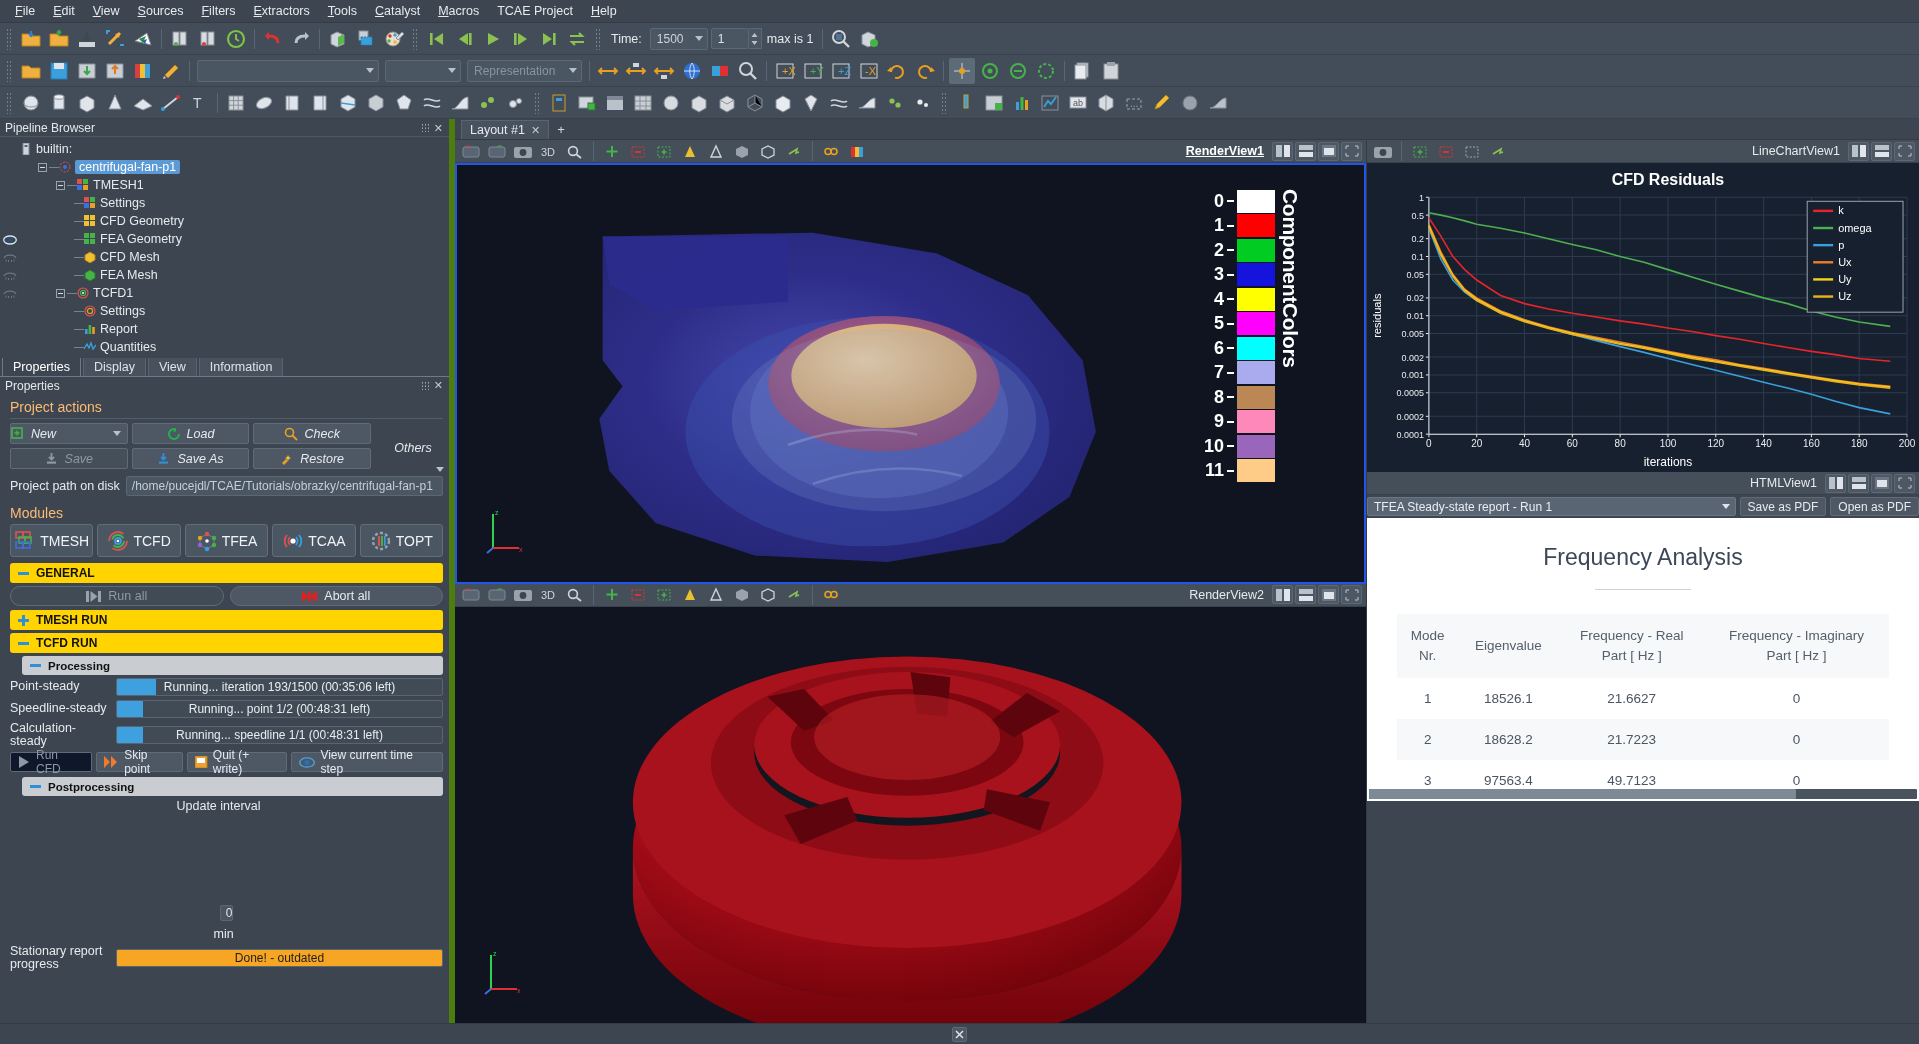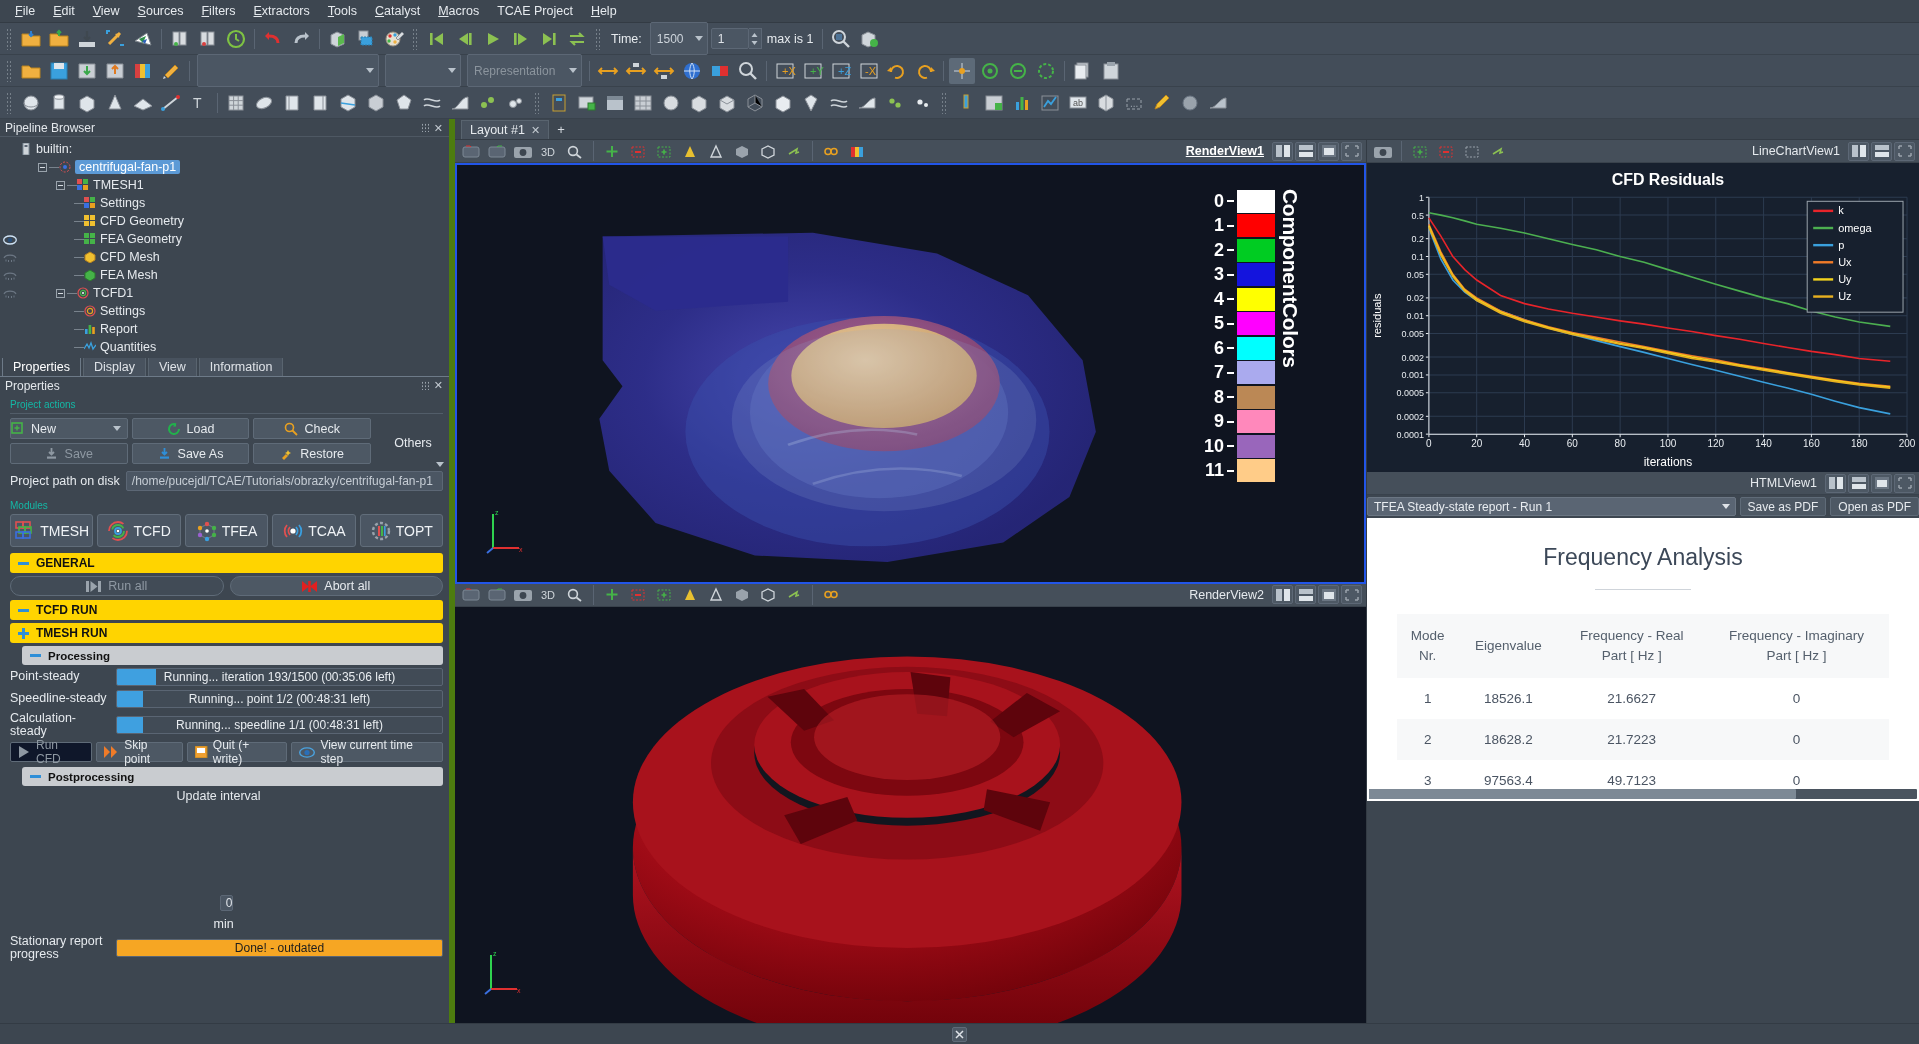--- a/index.html
+++ b/index.html
@@ -23,21 +23,21 @@
   
   .tbrow { display:flex; align-items:center; background:#434d59; height:32px;
            border-bottom:1px solid #39424c; flex:0 0 auto; padding-left:2px; }
   .grip { width:7px; height:22px; margin:0 4px;
      background-image:radial-gradient(#8b949d 0.8px, transparent 0.9px);
      background-size:3px 4px; opacity:.7; }
   .tb { width:26px; height:26px; margin:1px 1px; display:flex; align-items:center;
         justify-content:center; border-radius:2px; }
   .tb svg { display:block; }
   .sep { width:1px; height:20px; background:#5a6573; margin:0 4px; }
-  .combo { height:33px; background:#4b5663; border:1px solid #5c6775; border-radius:2px;
+  .combo { height:22px; background:#4b5663; border:1px solid #5c6775; border-radius:2px;
       display:flex; align-items:center; padding:0 4px 0 6px; color:#cdd4db; font-size:12px;
       margin:0 3px; }
   .combo .cv { flex:1; white-space:nowrap; overflow:hidden; }
   .combo .arw { width:0;height:0;border-left:4px solid transparent;border-right:4px solid transparent;
      border-top:5px solid #b9c2cb; margin-left:6px;}
   .lbl { font-size:12.5px; color:#e6eaee; margin:0 5px; white-space:nowrap; }
   .spinbox { height:21px; width:38px; background:#4b5663; border:1px solid #5c6775; border-radius:2px;
       display:flex; align-items:center; justify-content:flex-start; padding-left:6px; font-size:12px;
       color:#dfe3e8; }
   .spinarrows { width:13px;height:21px;background:#4b5663;border:1px solid #5c6775;border-left:none;
@@ -75,21 +75,21 @@
      border-bottom:1px solid #6d7a88; padding-left:2px;}
   .ptab { padding:2px 10px 2px 10px; font-size:12.5px; background:#48525e;
      border:1px solid #59646f; border-bottom:none; margin-right:2px; color:#dfe3e8; }
   .ptab.active { background:#3d4650; border-color:#6d7a88; color:#fff; }
 
   .propsbody { flex:1 1 auto; overflow:hidden; display:flex; flex-direction:column; }
   .propsttl { font-size:12px; padding:2px 5px; color:#e3e7eb; position:relative; }
   .propsttl .dots { position:absolute; right:20px; top:4px; width:8px;height:9px;
      background-image:radial-gradient(#9aa3ac .8px,transparent .9px); background-size:3px 3.5px;}
   .propsttl .xx { position:absolute; right:6px; top:2px; font-size:11px; color:#c3cad1; }
-  .grp { font-size:10px; color:#14b8a6; padding:4px 0 3px 10px; }
+  .grp { font-size:14px; color:#fdba74; padding:4px 0 3px 10px; }
   .hr { height:1px; background:#525d69; margin:0 6px 4px 10px; }
 
   .btnrow { display:flex; gap:4px; padding:0 6px 0 10px; margin-bottom:4px; }
   .btn { flex:1; height:21px; background:#4d5864; border:1px solid #5f6b78; border-radius:2px;
      display:flex; align-items:center; justify-content:center; gap:6px; font-size:12.5px; color:#e6eaee;}
   .btn.disabled { color:#8e98a2; background:#454f5a; }
   .btn .lblt { }
   .btn .dd { width:0;height:0;border-left:4px solid transparent;border-right:4px solid transparent;
      border-top:5px solid #b9c2cb; margin-left:auto; margin-right:6px;}
   .othersbox { width:72px; flex:0 0 72px; font-size:12.5px; color:#e6eaee;
@@ -1012,21 +1012,21 @@
       <div class="propsbody">
         <div class="propsttl">
           <span>Properties</span>
           <span class="dots"></span>
           <span class="xx">✕</span>
         </div>
 
         <div class="grp">Project actions</div>
         <div class="hr"></div>
 
-        <div style="display:flex;">
+        <div style="display:flex;font-style:italic;">
           <div style="flex:1">
             <div class="btnrow">
               <div class="btn">
                 <svg width="14" height="14">
                     <rect x="1" y="1" width="10" height="10" fill="none" stroke="#45b348" stroke-width="1.6"></rect>
                     <path d="M6 3.5v5M3.5 6h5" stroke="#45b348" stroke-width="1.4"></path>
                   </svg>
                 <span class="lblt">New</span>
                 <span class="dd"></span>
               </div>
@@ -1162,27 +1162,27 @@
             <svg width="15" height="13">
                 <path d="M0 1l7 5.5L0 12z" fill="#e02020"></path>
                 <path d="M15 1L8 6.5 15 12z" fill="#e02020"></path>
                 <rect x="6.2" y="1" width="2.6" height="11" fill="#e02020"></rect>
               </svg>
             <span>Abort all</span>
           </div>
         </div>
 
         <div class="yellowbar">
+          <span class="signplus"></span>
+          <span>TMESH RUN</span>
+        </div>
+
+        <div class="yellowbar">
           <span class="signminus"></span>
           <span>TCFD RUN</span>
-        </div>
-
-        <div class="yellowbar">
-          <span class="signplus"></span>
-          <span>TMESH RUN</span>
         </div>
 
         <div class="graybar">
           <span class="signminus"></span>
           <span>Processing</span>
         </div>
 
         <div id="progrows">
             <div class="prow">
               <span class="pname">Point-steady</span>

